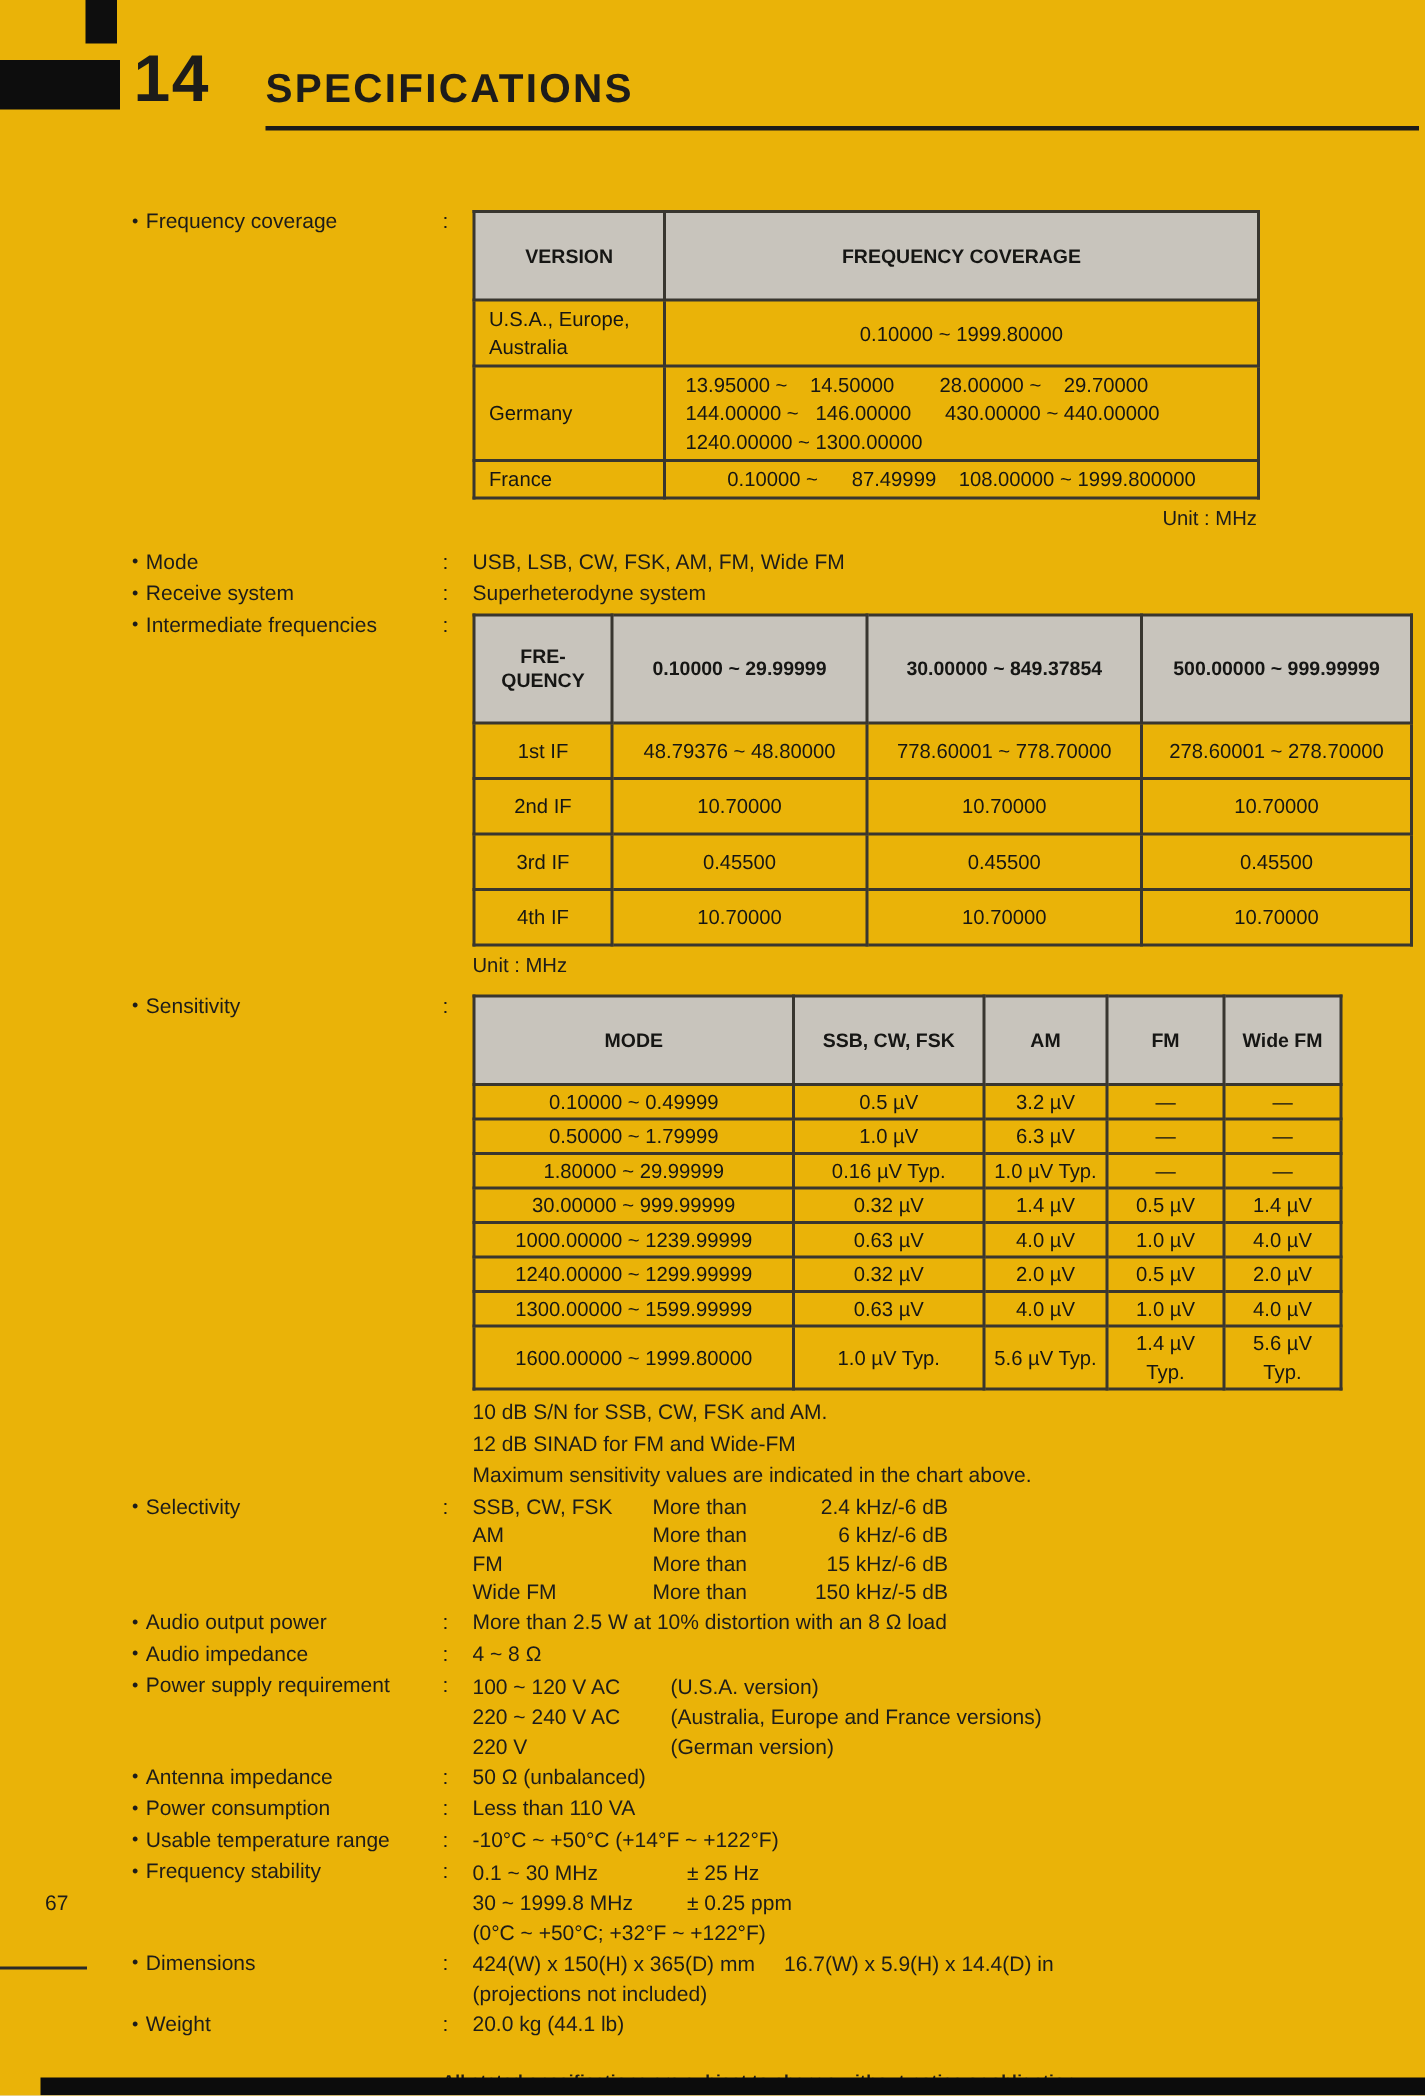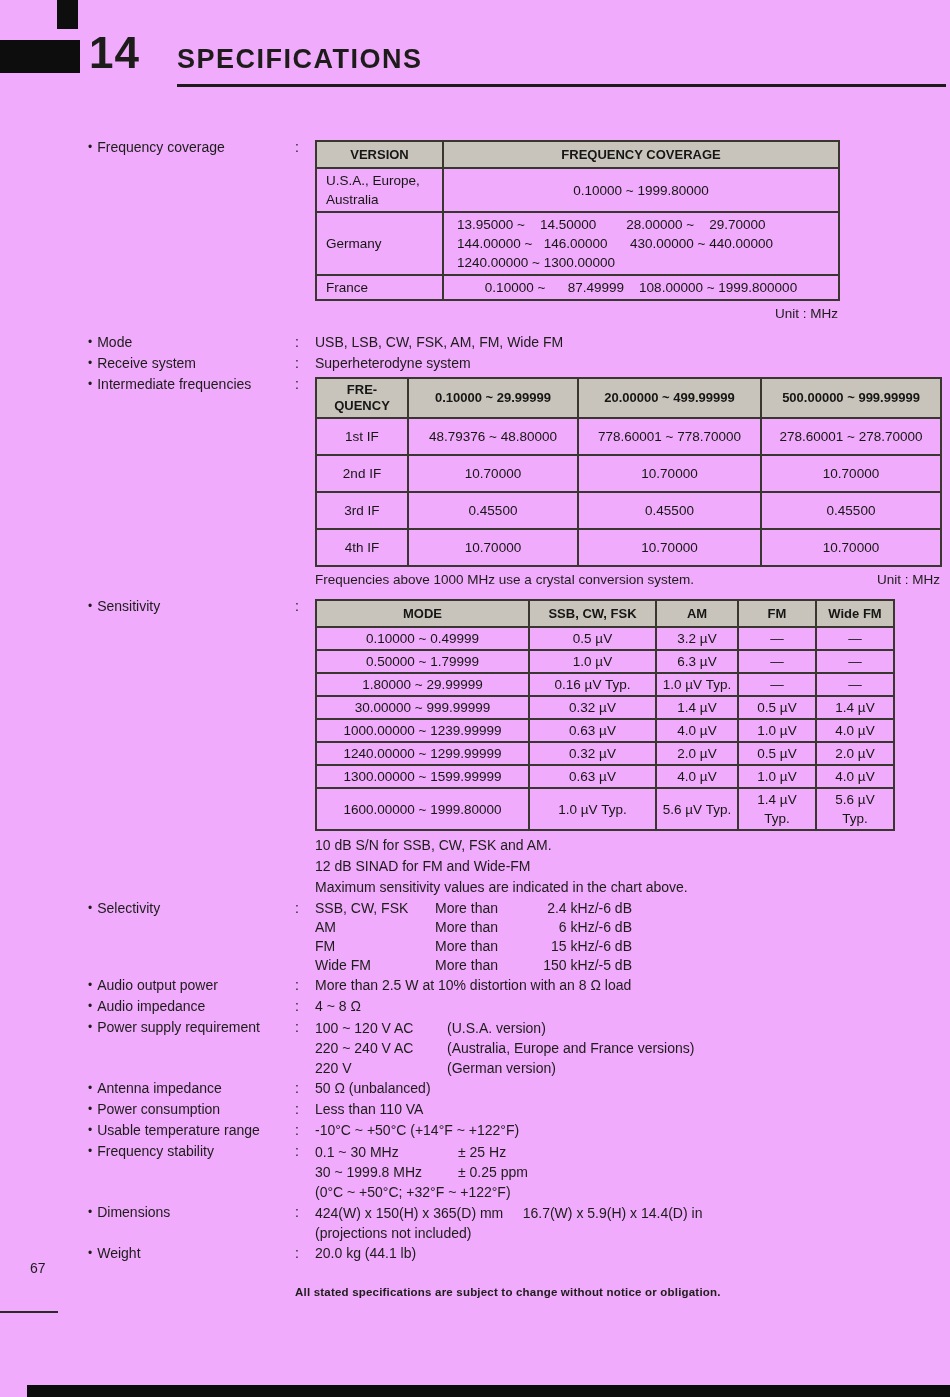--- a/index.html
+++ b/index.html
@@ -1,20 +1,20 @@
 <!DOCTYPE html>
 <html><head>
 <meta charset="utf-8">
 <style>
   * { margin:0; padding:0; box-sizing:border-box; }
   html,body { background:#e8e6e1; }
   body { width:950px; font-family:"Liberation Sans", sans-serif; }
   .page {
     position:relative; width:950px; height:1397px;
-    background:#f0abfc; color:#1d1c1a; overflow:hidden;
+    background:#eab308; color:#1d1c1a; overflow:hidden;
   }
 
   
   .print-mark { position:absolute; left:57px; top:0; width:21px; height:29px; background:#0e0e0e; }
   .chapter-tab { position:absolute; left:0; top:40px; width:80px; height:33px; background:#0d0d0d; }
   .chapter-number { position:absolute; left:89px; top:28px; font-size:44px; font-weight:bold; letter-spacing:1px; }
   .chapter-title { position:absolute; left:177px; top:44px; font-size:27px; font-weight:bold; letter-spacing:1.5px; }
   .header-rule { position:absolute; left:177px; top:84px; width:769px; height:3px; background:#1c1b19; }
 
   
@@ -24,21 +24,21 @@
   .spec-label::before { content:"\2022"; font-size:12px; margin-right:5px; position:relative; top:-1px; }
   .spec-colon { flex:0 0 20px; text-align:left; }
   .spec-colon::before { content:":"; }
   .spec-value { flex:1; min-width:0; }
   .inner-row { display:flex; line-height:20px; }
   .prewrap { white-space:pre-wrap; }
 
   
   .spec-table { border-collapse:collapse; table-layout:fixed; color:#161614; }
   .spec-table th, .spec-table td { border:2px solid #39362f; }
-  .spec-table th { background:#c8c4bc; font-size:13px; font-weight:bold; padding:3px 4px; text-align:center; }
+  .spec-table th { background:#c8c4bc; font-size:13px; font-weight:bold; padding:19px 4px; text-align:center; }
   .spec-table td { font-size:13.5px; padding:2px 6px; text-align:center; }
 
   
   .freq-table { width:523px; margin-top:2px; }
   .freq-table td { line-height:19px; }
   .version-cell { text-align:left !important; padding-left:9px !important; white-space:pre-line; }
   .coverage-cell { white-space:pre-wrap; }
   .coverage-left { text-align:left !important; padding-left:13px !important; }
   .unit-line { font-size:13.5px; margin:3px 0 9px; }
   .freq-unit { width:523px; text-align:right; }
@@ -146,21 +146,21 @@
               <col style="width:92px">
               <col style="width:170px">
               <col style="width:183px">
               <col style="width:180px">
             </colgroup>
           <thead>
             <tr>
               <th>FRE-
 QUENCY</th>
               <th>0.10000 ~ 29.99999</th>
-              <th>20.00000 ~ 499.99999</th>
+              <th>30.00000 ~ 849.37854</th>
               <th>500.00000 ~ 999.99999</th>
             </tr>
           </thead>
           <tbody>
             <tr>
               <td>1st IF</td>
               <td>48.79376 ~ 48.80000</td>
               <td>778.60001 ~ 778.70000</td>
               <td>278.60001 ~ 278.70000</td>
             </tr>
@@ -178,21 +178,20 @@
             </tr>
             <tr>
               <td>4th IF</td>
               <td>10.70000</td>
               <td>10.70000</td>
               <td>10.70000</td>
             </tr>
           </tbody>
         </table>
         <div class="if-note-line">
-          <span>Frequencies above 1000 MHz use a crystal conversion system.</span>
           <span>Unit : MHz</span>
         </div>
       </div>
     </section>
 
     <section class="spec-row">
       <div class="spec-label"><span>Sensitivity</span></div>
       <div class="spec-colon"></div>
       <div class="spec-value">
         <table class="spec-table sens-table">

